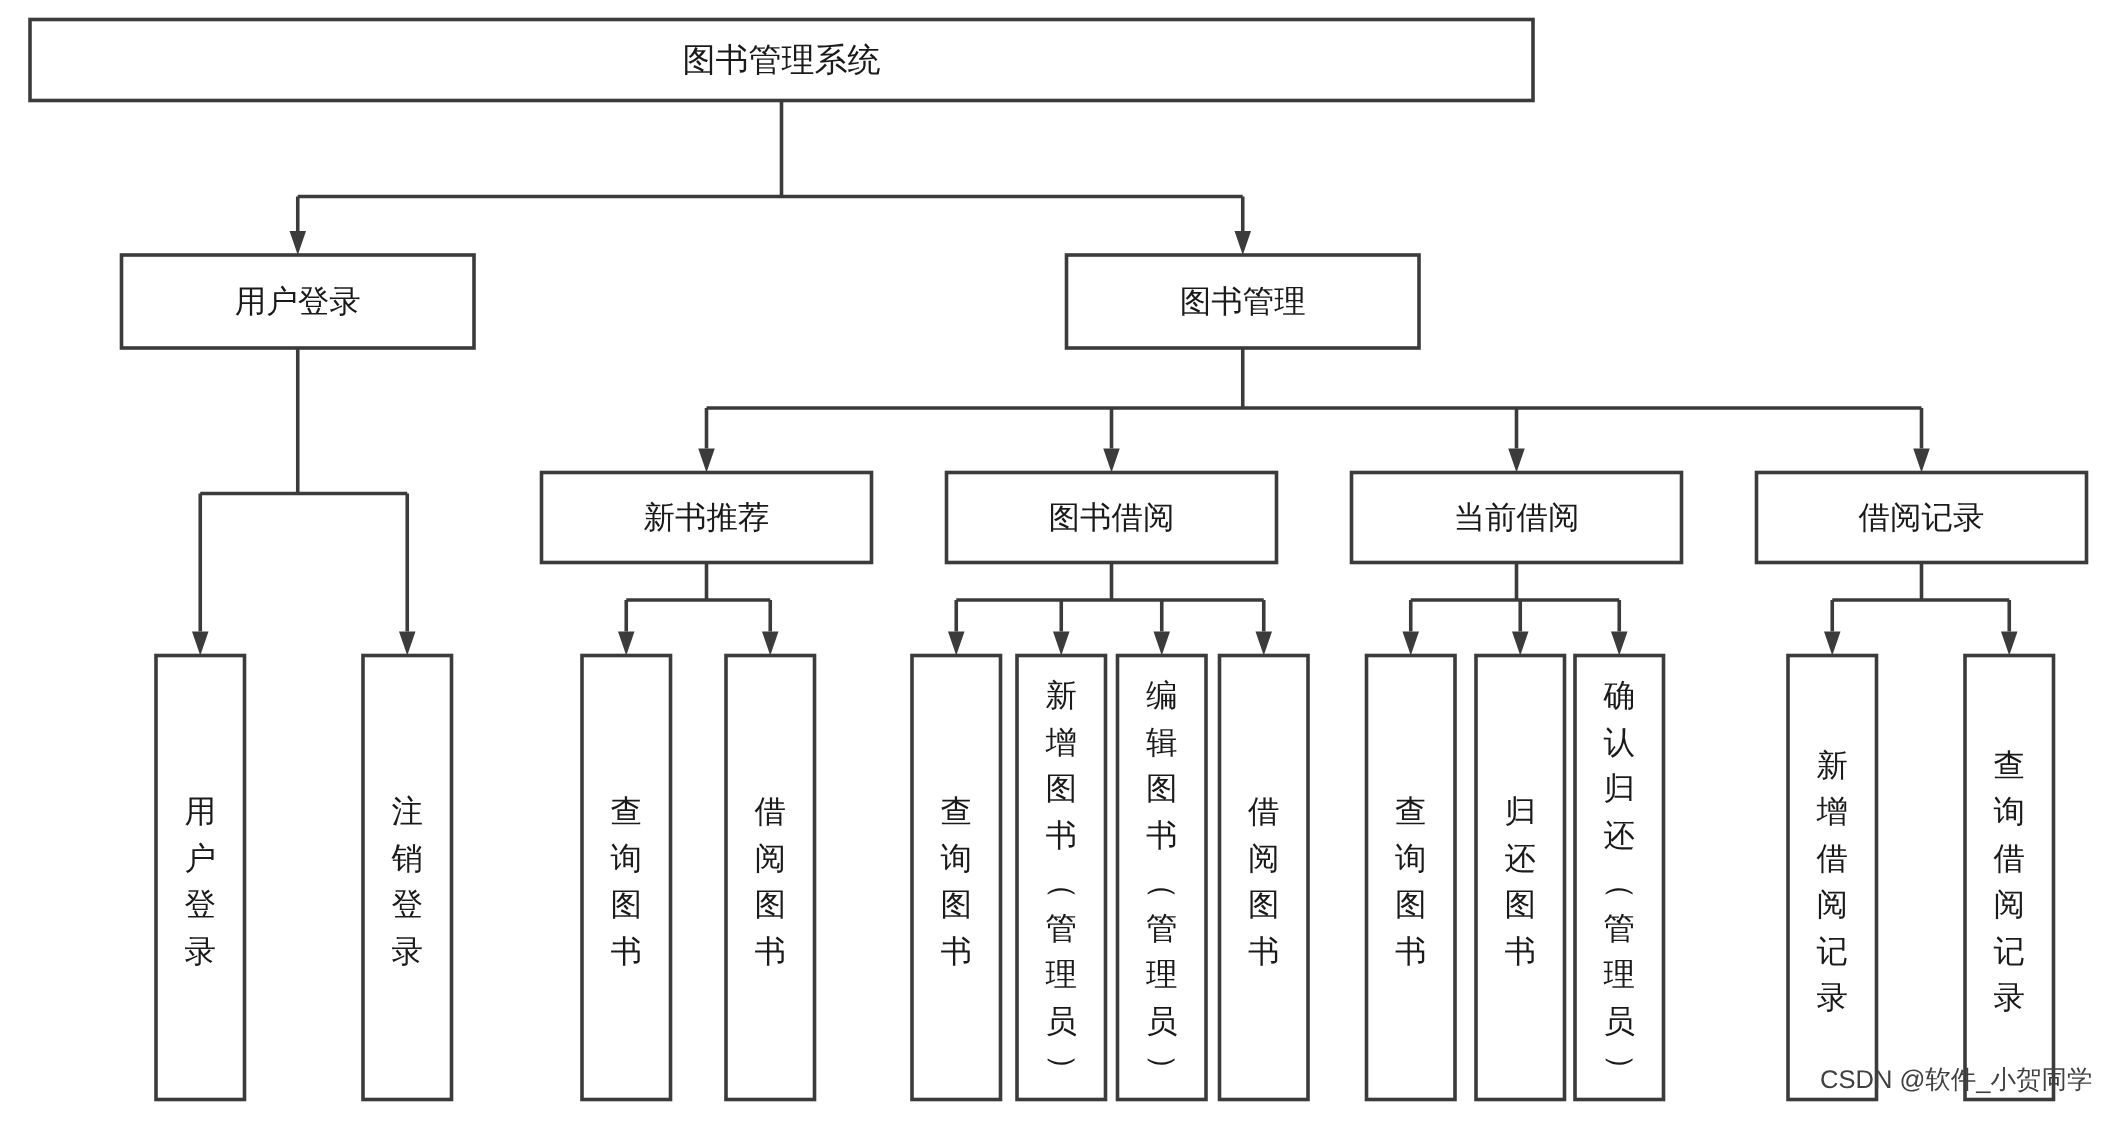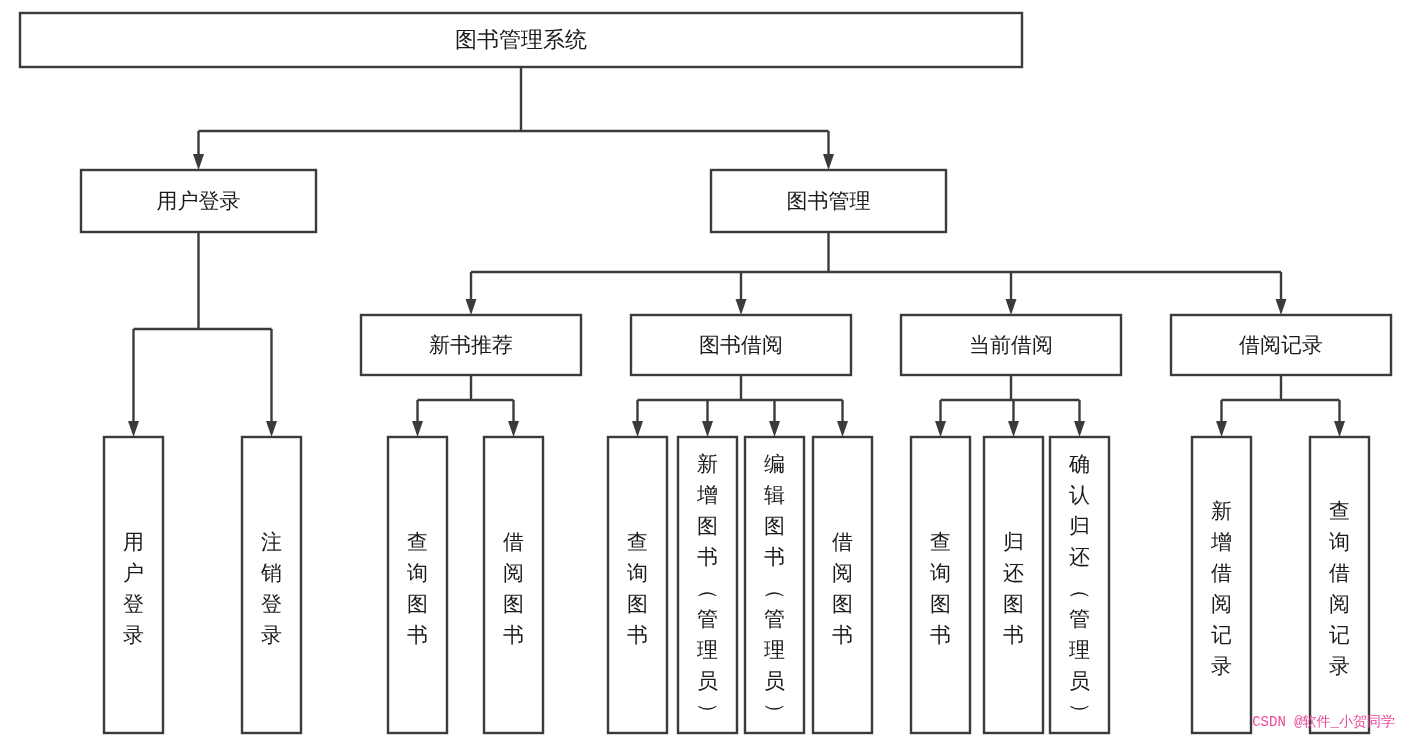--- a/index.html
+++ b/index.html
@@ -53,23 +53,23 @@
   .vert-label {
     fill: #1a1a1a;
     font-family: "DejaVu Sans", "Liberation Sans", sans-serif;
     font-size: 21px;
     text-anchor: middle;
   }
   .watermark {
     position: absolute;
     right: 10px;
     bottom: 5px;
-    color: #ec4899;
-    font-size: 14px;
-    font-family: Liberation Mono, monospace;
+    color: #404040;
+    font-size: 17px;
+    font-family: Liberation Sans, sans-serif;
     white-space: nowrap;
     pointer-events: none;
     user-select: none;
   }
 </style>
 </head>
 <body>
 
 <div id="diagram-root">
   <svg class="diagram" id="diagram-svg" viewBox="0 0 1405 747" xmlns="http://www.w3.org/2000/svg">

